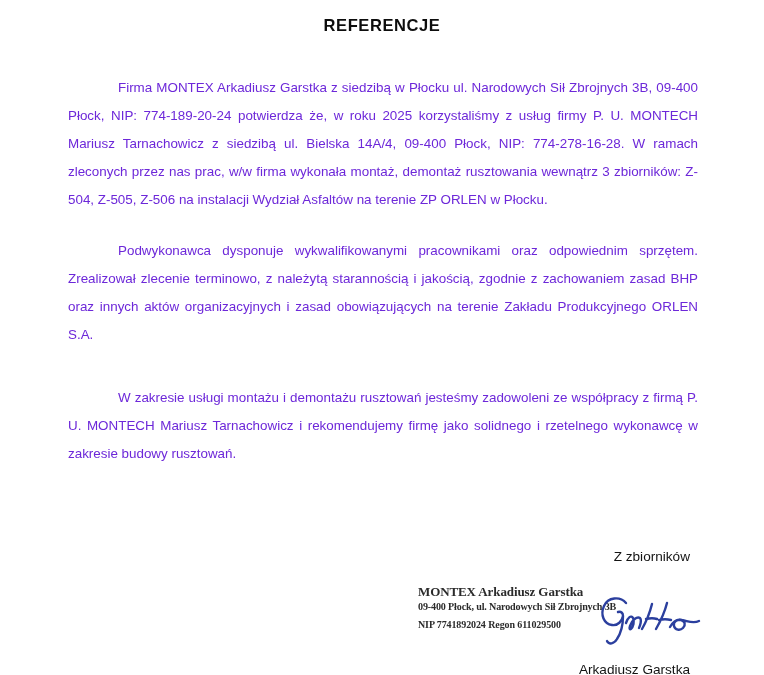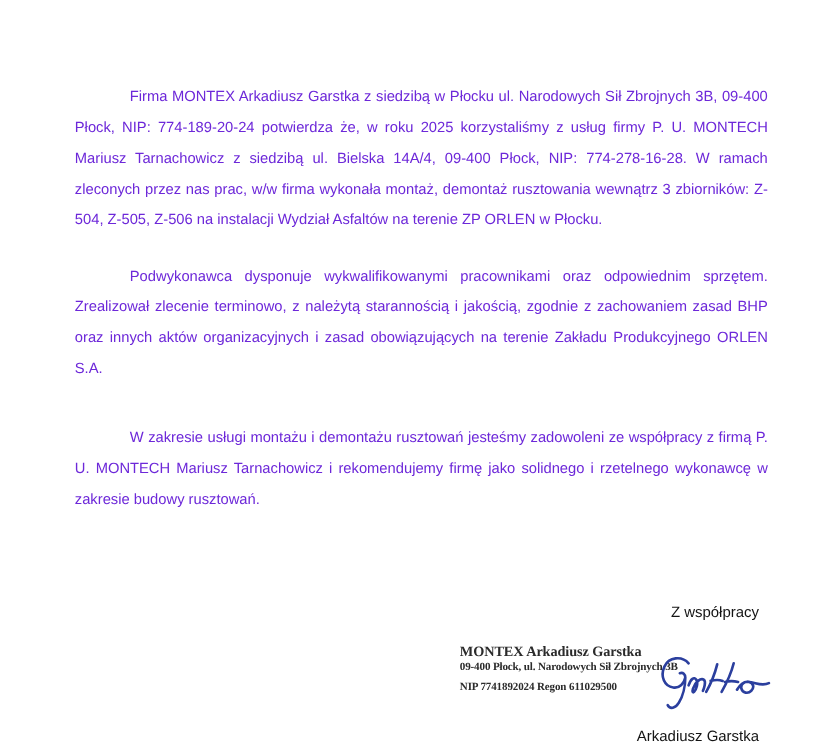--- a/index.html
+++ b/index.html
@@ -124,30 +124,31 @@
     text-align: right;
     font-size: 13.6px;
     color: #141414;
   }
 </style>
 </head>
 <body>
 
 <div class="page">
 
+  <div class="doc-title">REFERENCJE</div>
 
   <div class="body-block">
     <p class="para">Firma MONTEX Arkadiusz Garstka z siedzibą w Płocku ul. Narodowych Sił Zbrojnych 3B, 09-400 Płock, NIP: 774-189-20-24 potwierdza że, w roku 2025 korzystaliśmy z usług firmy P. U. MONTECH Mariusz Tarnachowicz z siedzibą ul. Bielska 14A/4, 09-400 Płock, NIP: 774-278-16-28. W ramach zleconych przez nas prac, w/w firma wykonała montaż, demontaż rusztowania wewnątrz 3 zbiorników: Z-504, Z-505, Z-506  na  instalacji Wydział Asfaltów na terenie ZP ORLEN w Płocku.</p>
     <p class="para">Podwykonawca dysponuje wykwalifikowanymi pracownikami oraz odpowiednim sprzętem. Zrealizował zlecenie terminowo, z należytą starannością i jakością, zgodnie z zachowaniem zasad BHP oraz innych aktów organizacyjnych i zasad obowiązujących na terenie Zakładu Produkcyjnego ORLEN S.A.</p>
     <p class="para">W zakresie usługi montażu i demontażu rusztowań jesteśmy zadowoleni ze współpracy z firmą P. U. MONTECH Mariusz Tarnachowicz i rekomendujemy firmę jako solidnego i rzetelnego wykonawcę w zakresie budowy rusztowań.</p>
   </div>
 
   <div class="closing">
 
-    <div class="regards">Z współpracy</div>
+    <div class="regards">Z zbiorników</div>
 
     <div class="stamp">
       <div class="stamp-line-1">MONTEX Arkadiusz Garstka</div>
       <div class="stamp-line-2">09-400 Płock, ul. Narodowych Sił Zbrojnych 3B</div>
       <div class="stamp-line-3">NIP 7741892024 Regon 611029500</div>
     </div>
 
     <div class="signature-mark">
       <svg width="110" height="58" viewBox="0 0 110 58" xmlns="http://www.w3.org/2000/svg">
         <g fill="none" stroke="#2b3f9e" stroke-width="2.4" stroke-linecap="round" stroke-linejoin="round">

